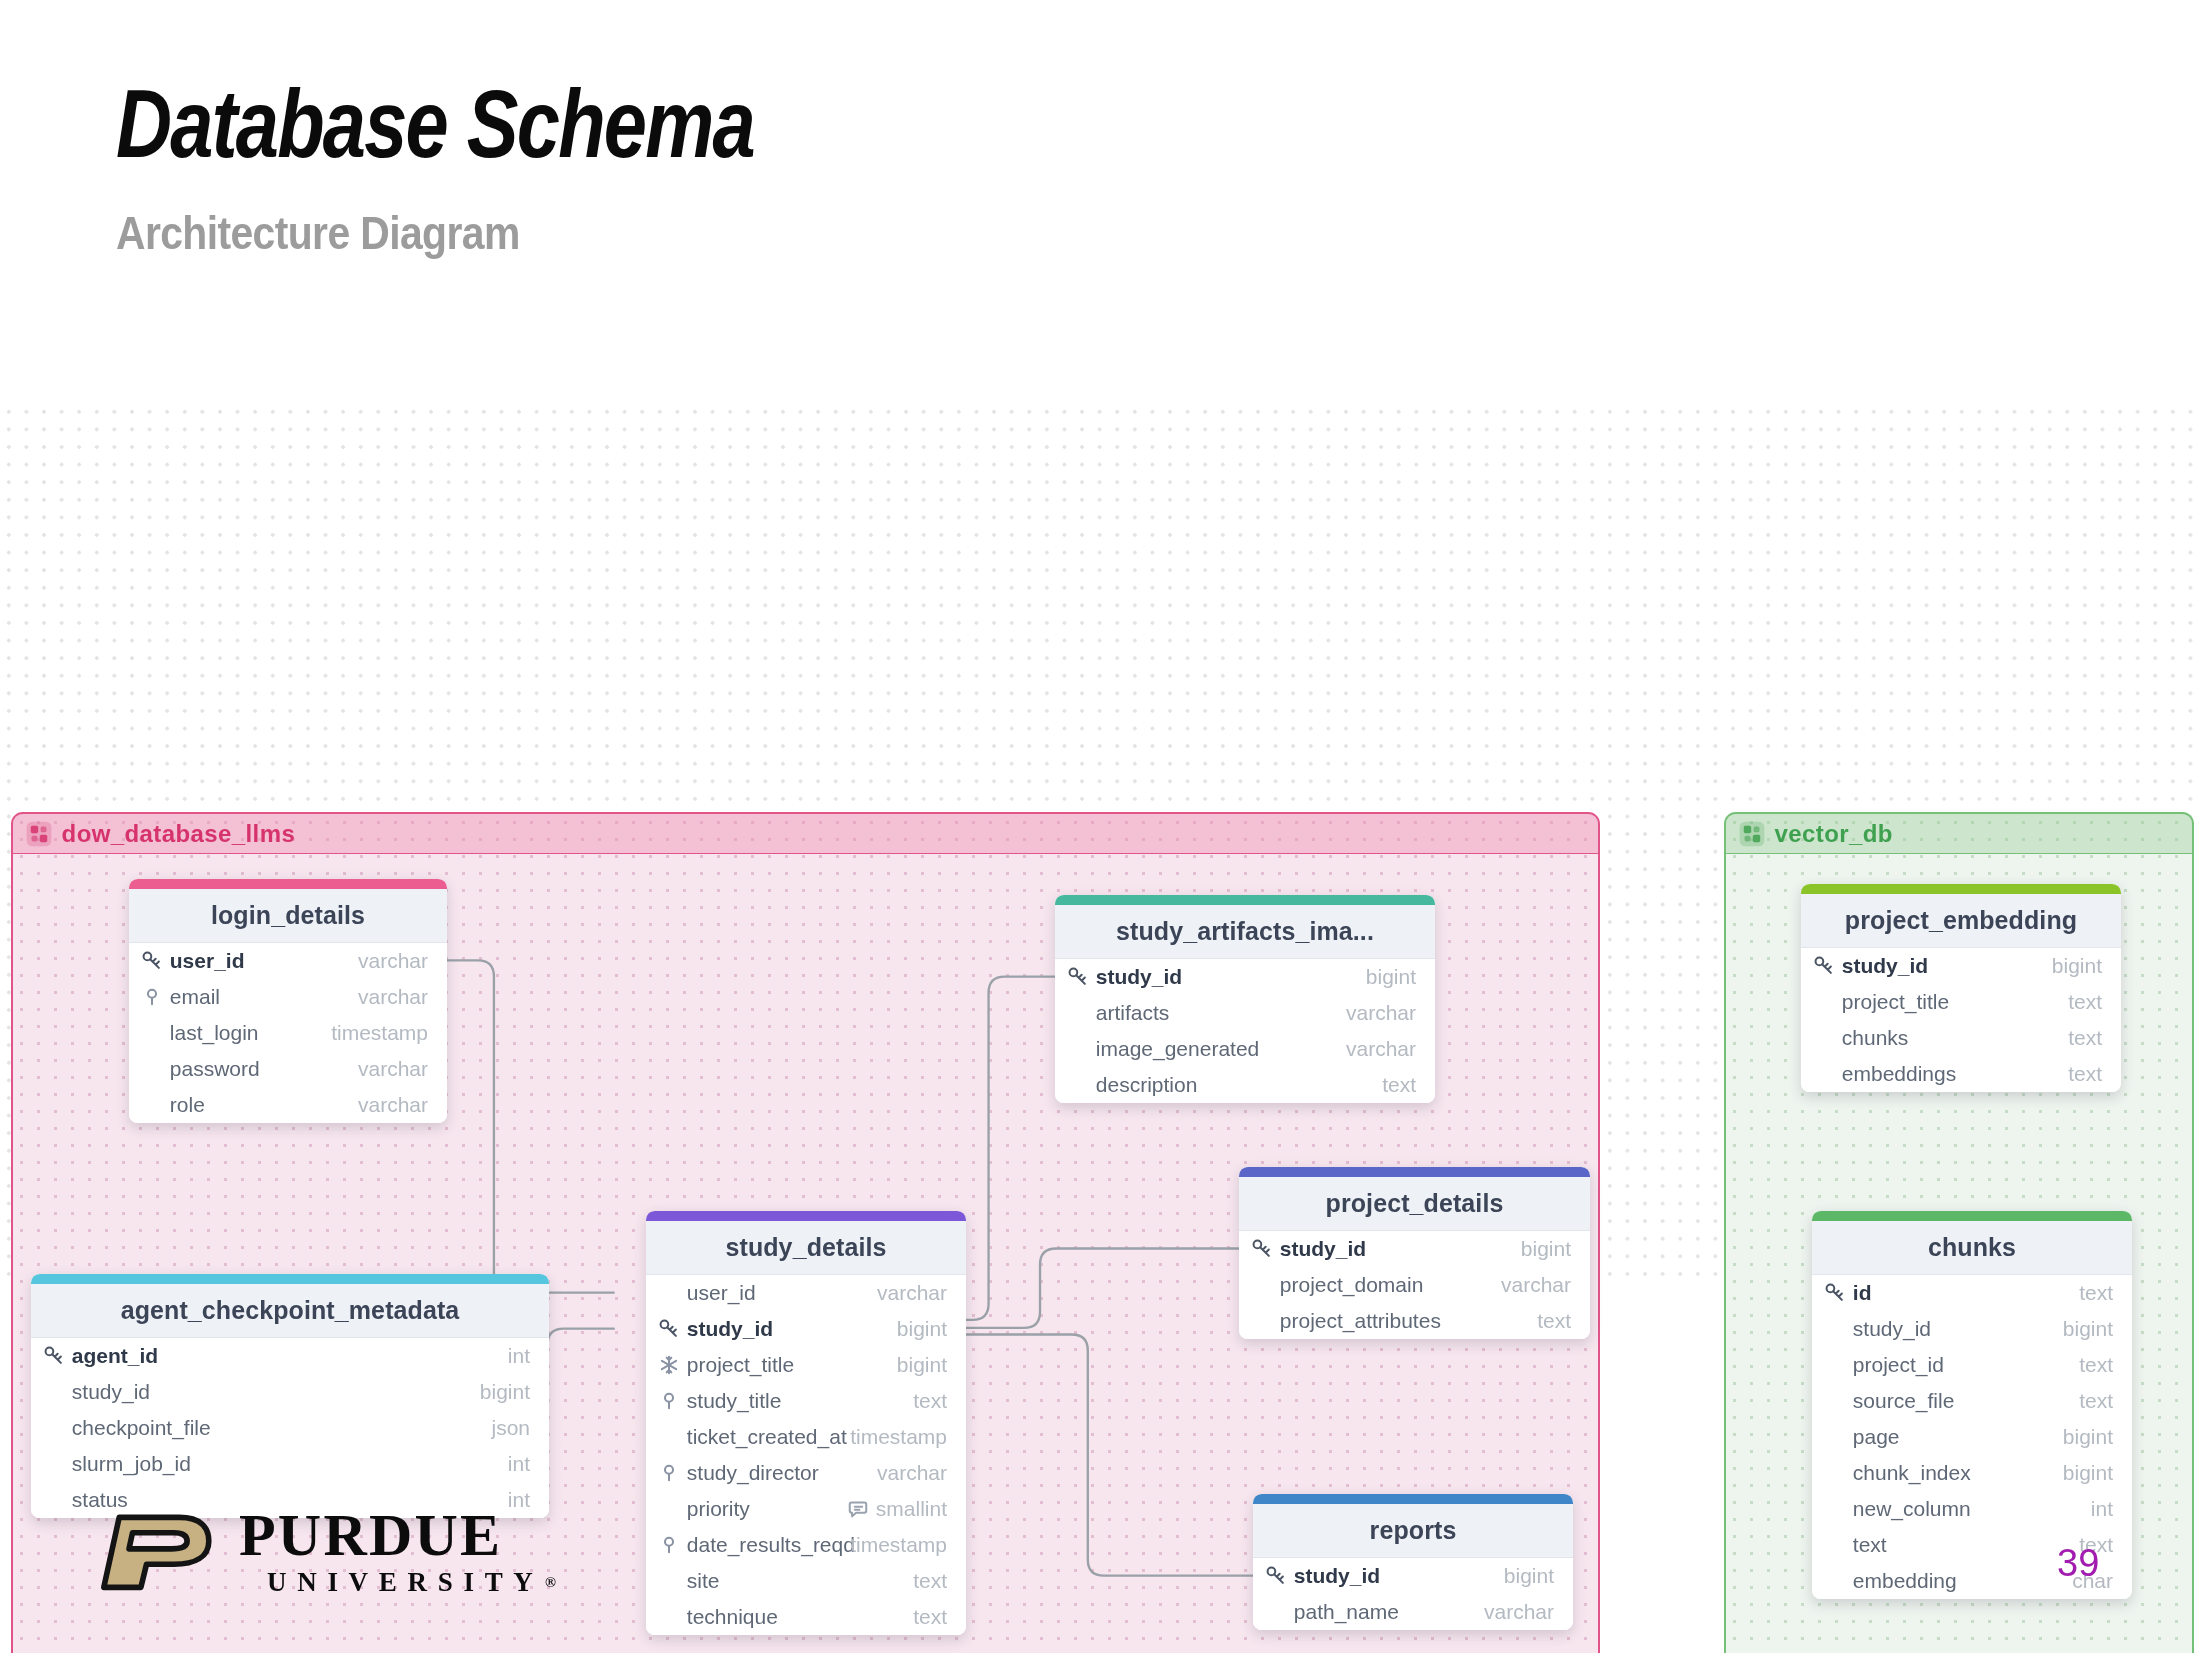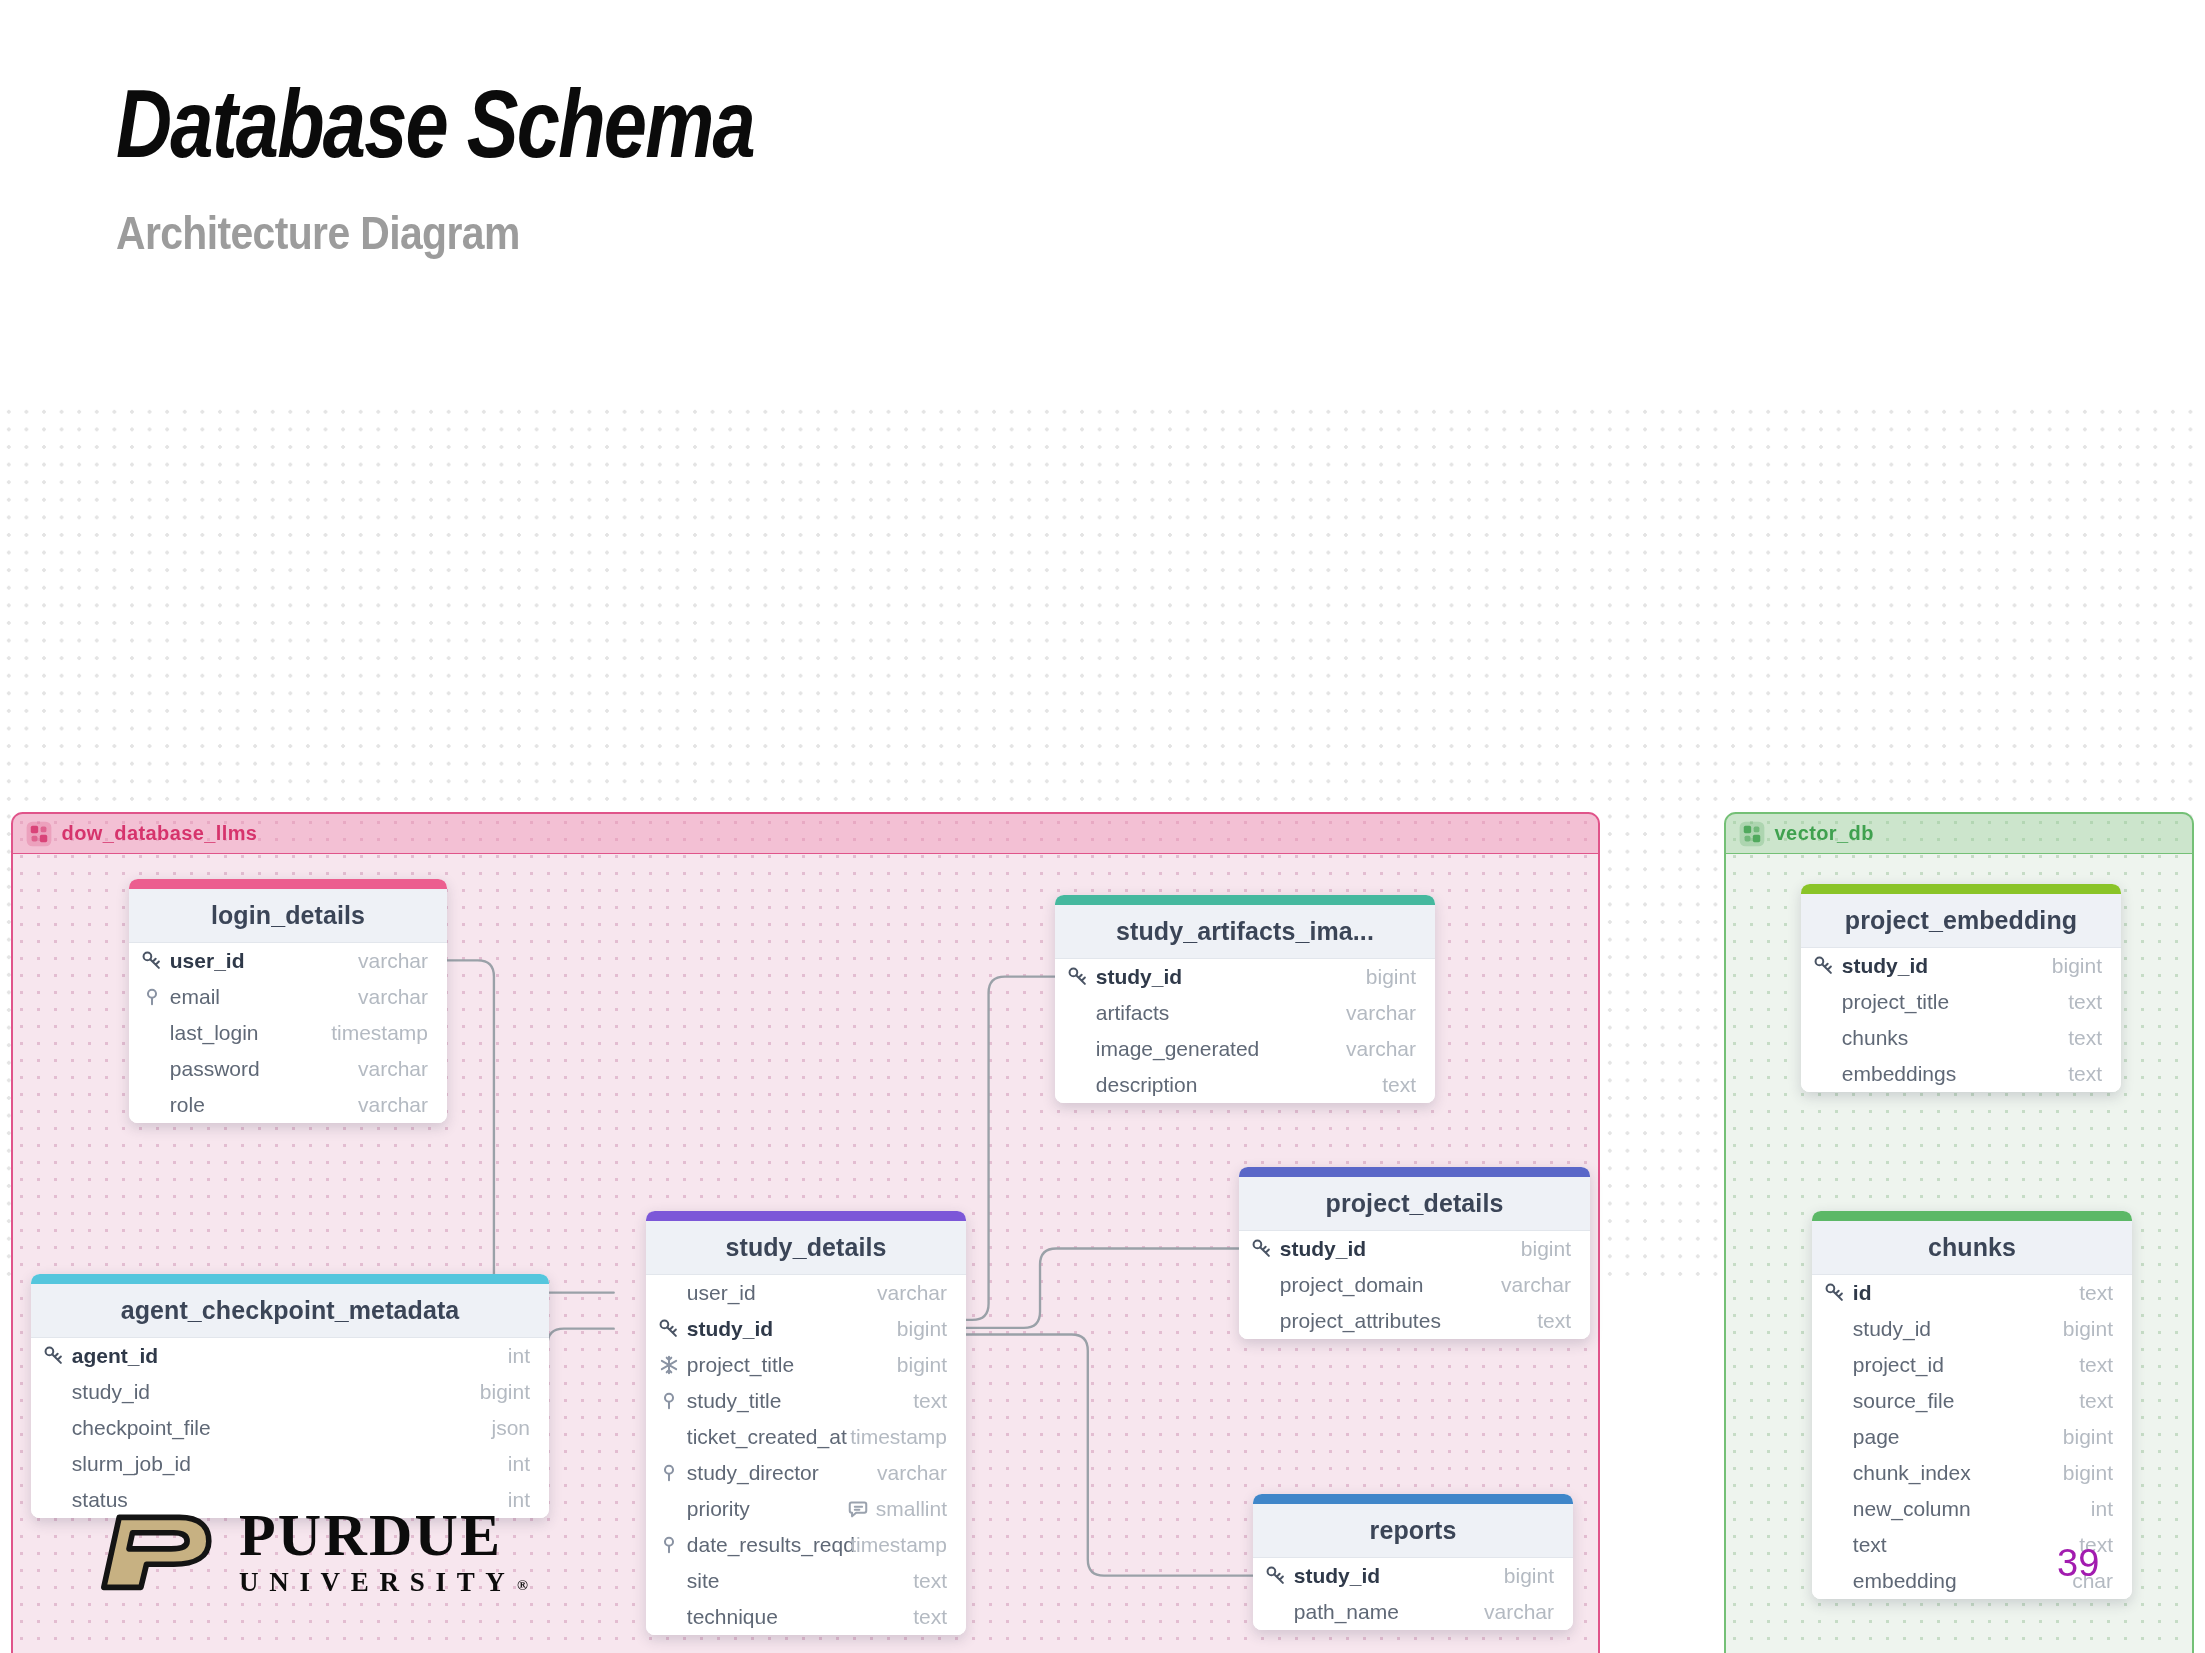--- a/index.html
+++ b/index.html
@@ -16,21 +16,21 @@
   
   #canvas{position:absolute;left:0;top:403px;width:2205px;height:882px;
     background-image:radial-gradient(#e4e4e4 1.6px, transparent 1.9px);
     background-size:17.6px 17.6px;background-color:#ffffff;}
 
   .group{position:absolute;border-radius:11.8px;box-sizing:border-box;
     background-size:17px 17px;}
   .group-band{position:absolute;left:0;top:0;right:0;height:40px;
     border-top-left-radius:9.6px;border-top-right-radius:9.6px;
     display:flex;align-items:center;padding-left:11.8px;box-sizing:border-box;}
-  .group-label{font-size:20px;font-weight:700;margin-left:8.8px;letter-spacing:0.4px;}
+  .group-label{font-size:24px;font-weight:700;margin-left:8.8px;letter-spacing:0.4px;}
   .group-grid-icon{width:28px;height:28px;flex:0 0 auto;}
 
   .table{position:absolute;background:#ffffff;border-radius:8.8px;
     box-shadow:0 4.4px 13.2px rgba(50,50,80,0.18);overflow:hidden;box-sizing:border-box;}
   .t-bar{height:10.3px;}
   .t-title{height:53px;display:flex;align-items:center;justify-content:center;
     background:#eef1f6;border-bottom:1.5px solid #e2e6ec;
     font-size:25px;font-weight:700;color:#3b4557;letter-spacing:0.1px;}
   .f-row{height:36px;display:flex;align-items:center;justify-content:space-between;
     padding:0 19px 0 11.8px;box-sizing:border-box;background:#ffffff;}
@@ -42,21 +42,21 @@
   .f-type{font-size:21px;color:#b4bac2;white-space:nowrap;}
 
   #connector-layer{position:absolute;left:0;top:0;width:2205px;height:1654px;pointer-events:none;}
   #connector-layer path{pointer-events:stroke;}
 
   
   #footer-logo{position:absolute;left:94px;top:1505px;display:flex;align-items:flex-start;}
   #logo-mark{width:126px;height:82px;margin-top:5.9px;}
   #wordmark{margin-left:19px;font-family:"Liberation Serif", serif;color:#0c0c0c;}
   #brand-name{font-size:60px;font-weight:700;letter-spacing:2.2px;line-height:1.0;}
-  #brand-subtitle{font-size:27px;font-weight:700;letter-spacing:10.7px;margin-top:1.5px;display:flex;align-items:center;}
+  #brand-subtitle{font-size:27px;font-weight:700;letter-spacing:10.7px;margin-top:1.5px;display:flex;align-items:flex-start;margin-left:28px;}
   #registered-mark{font-size:14.7px;margin-left:1.5px;margin-top:7.4px;letter-spacing:0;}
   #page-number{position:absolute;left:2057px;top:1542px;font-size:38px;color:#a21caf;}
 </style>
 </head>
 <body>
 
 <div id="slide">
 
   <div id="title-block">
     <div id="page-title">Database Schema</div>

